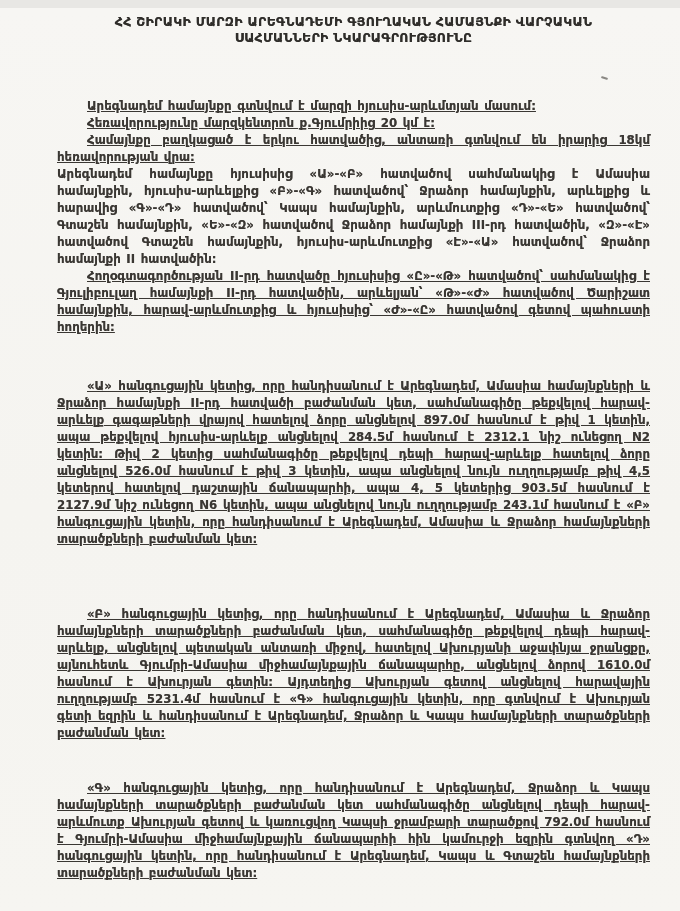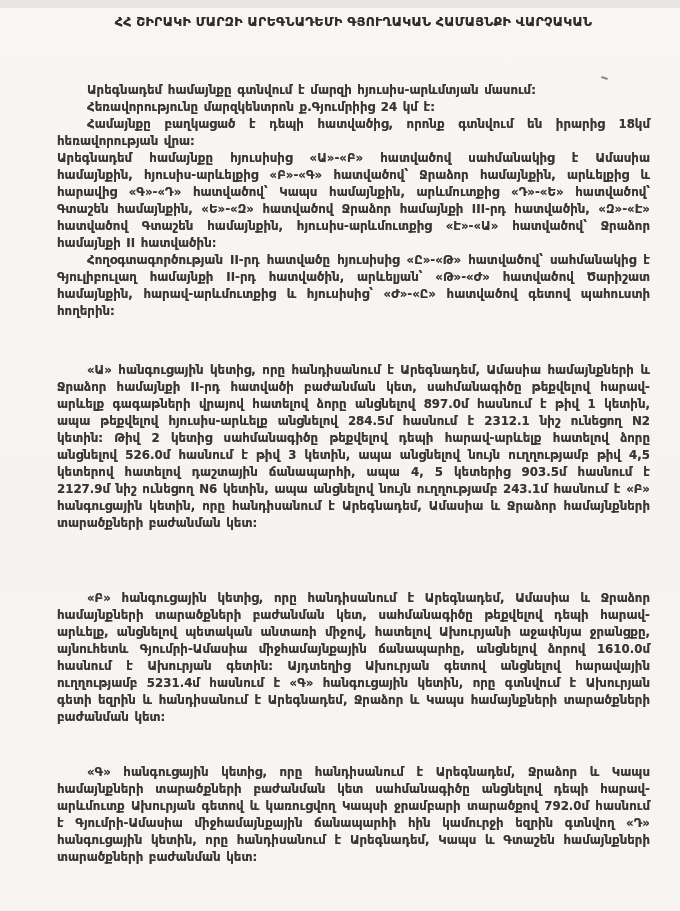--- a/index.html
+++ b/index.html
@@ -34,21 +34,21 @@
   .para {
     font-size: 11.8px;
     font-weight: bold;
     line-height: 17px;
     text-align: justify;
     margin: 0;
     color: #3a3733;
     text-shadow: 0 0 0.5px rgba(58,55,51,0.6);
     word-spacing: 1.5px;
   }
-  .para.indent { text-indent: 30px; }
+  .para.indent { text-indent: 30px; text-decoration: underline; }
   .section-heading {
     text-align: center;
     font-size: 14px;
     font-weight: bold;
     color: #2e2c29;
     text-shadow: 0 0 0.7px rgba(46,44,41,0.8);
     letter-spacing: 0.2px;
     margin: 0;
   }
   .gap-after-intro { height: 16px; }
@@ -69,28 +69,29 @@
 </style>
 </head>
 <body>
 
 <div class="page">
 
   <div class="scan-artifact"></div>
 
   <div class="doc-title">
     <div>ՀՀ ՇԻՐԱԿԻ ՄԱՐԶԻ ԱՐԵԳՆԱԴԵՄԻ ԳՅՈՒՂԱԿԱՆ ՀԱՄԱՅՆՔԻ ՎԱՐՉԱԿԱՆ</div>
+    <div>ՍԱՀՄԱՆՆԵՐԻ ՆԿԱՐԱԳՐՈՒԹՅՈՒՆԸ</div>
   </div>
 
   <div class="title-gap"></div>
 
   <div class="intro">
     <p class="para indent">Արեգնադեմ համայնքը գտնվում է մարզի հյուսիս-արևմտյան մասում:</p>
-    <p class="para indent">Հեռավորությունը մարզկենտրոն ք.Գյումրիից 24 կմ է:</p>
-    <p class="para indent">Համայնքը բաղկացած է դեպի հատվածից, որոնք գտնվում են իրարից 18կմ հեռավորության վրա:</p>
+    <p class="para indent">Հեռավորությունը մարզկենտրոն ք.Գյումրիից 20 կմ է:</p>
+    <p class="para indent">Համայնքը բաղկացած է երկու հատվածից, անտառի գտնվում են իրարից 18կմ հեռավորության վրա:</p>
     <p class="para">Արեգնադեմ համայնքը հյուսիսից «Ա»-«Բ» հատվածով սահմանակից է Ամասիա համայնքին, հյուսիս-արևելքից «Բ»-«Գ» հատվածով՝ Ջրաձոր համայնքին, արևելքից և հարավից «Գ»-«Դ» հատվածով՝ Կապս համայնքին, արևմուտքից «Դ»-«Ե» հատվածով՝ Գտաշեն համայնքին, «Ե»-«Զ» հատվածով Ջրաձոր համայնքի III-րդ հատվածին, «Զ»-«Է» հատվածով Գտաշեն համայնքին, հյուսիս-արևմուտքից «Է»-«Ա» հատվածով՝ Ջրաձոր համայնքի II հատվածին:</p>
     <p class="para indent">Հողօգտագործության II-րդ հատվածը հյուսիսից «Ը»-«Թ» հատվածով՝ սահմանակից է Գյուլիբուլաղ համայնքի II-րդ հատվածին, արևելյան՝ «Թ»-«Ժ» հատվածով Ծարիշատ համայնքին, հարավ-արևմուտքից և հյուսիսից՝ «Ժ»-«Ը» հատվածով գետով պահուստի հողերին:</p>
   </div>
 
   <div class="gap-after-intro"></div>
 
   <div>
     <div class="gap-head-body-lg"></div>
     <p class="para indent">«Ա» հանգուցային կետից, որը հանդիսանում է Արեգնադեմ, Ամասիա համայնքների և Ջրաձոր համայնքի II-րդ հատվածի բաժանման կետ, սահմանագիծը թեքվելով հարավ-արևելք գագաթների վրայով հատելով ձորը անցնելով 897.0մ հասնում է թիվ 1 կետին, ապա թեքվելով հյուսիս-արևելք անցնելով 284.5մ հասնում է 2312.1 նիշ ունեցող N2 կետին: Թիվ 2 կետից սահմանագիծը թեքվելով դեպի հարավ-արևելք հատելով ձորը անցնելով 526.0մ հասնում է թիվ 3 կետին, ապա անցնելով նույն ուղղությամբ թիվ 4,5 կետերով հատելով դաշտային ճանապարհի, ապա 4, 5 կետերից 903.5մ հասնում է 2127.9մ նիշ ունեցող N6 կետին, ապա անցնելով նույն ուղղությամբ 243.1մ հասնում է «Բ» հանգուցային կետին, որը հանդիսանում է Արեգնադեմ, Ամասիա և Ջրաձոր համայնքների տարածքների բաժանման կետ:</p>
   </div>

